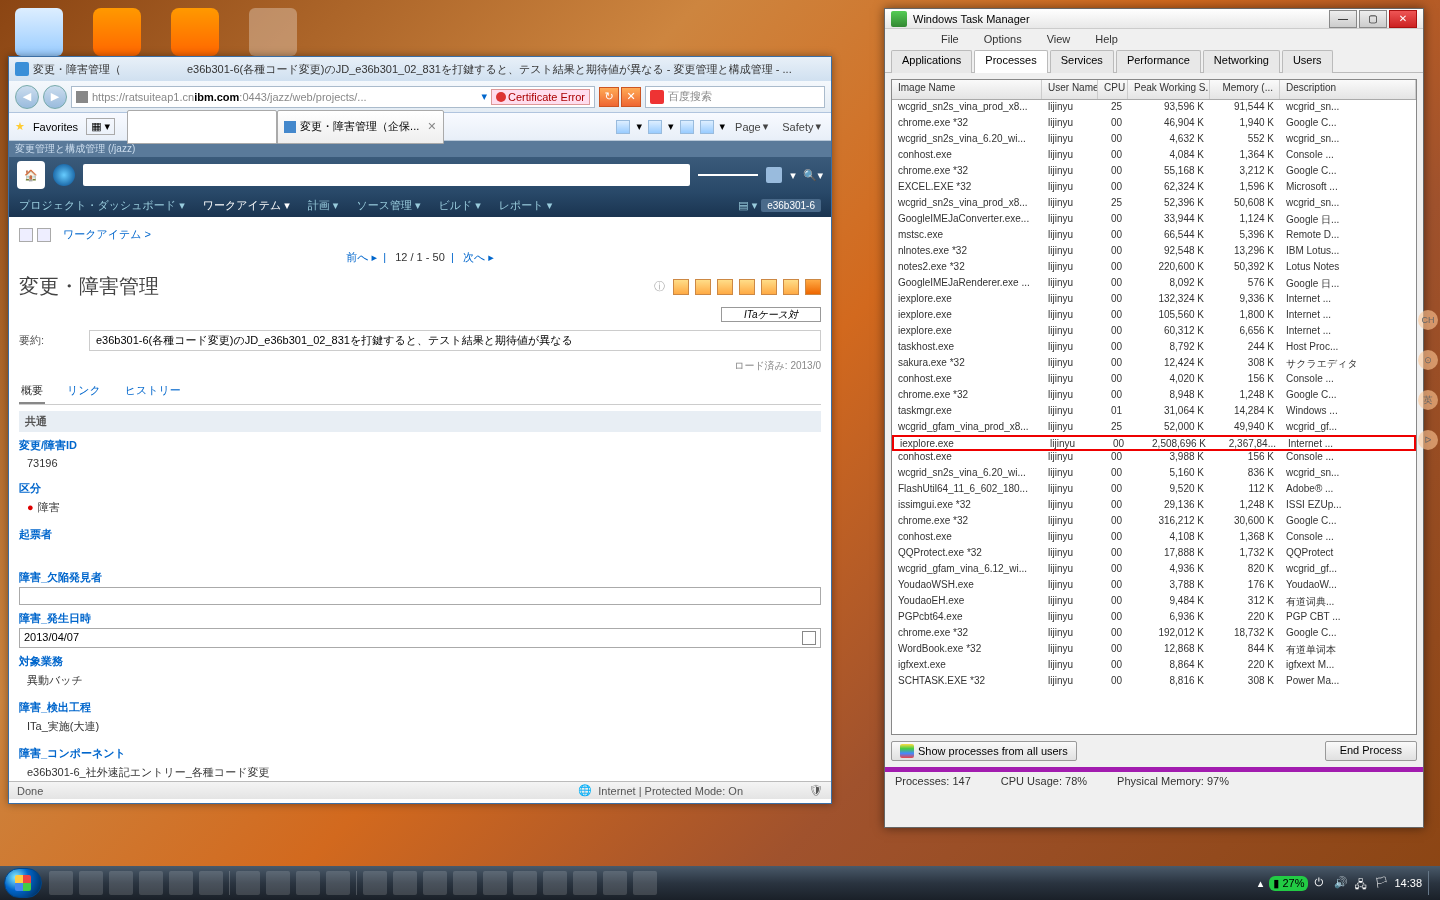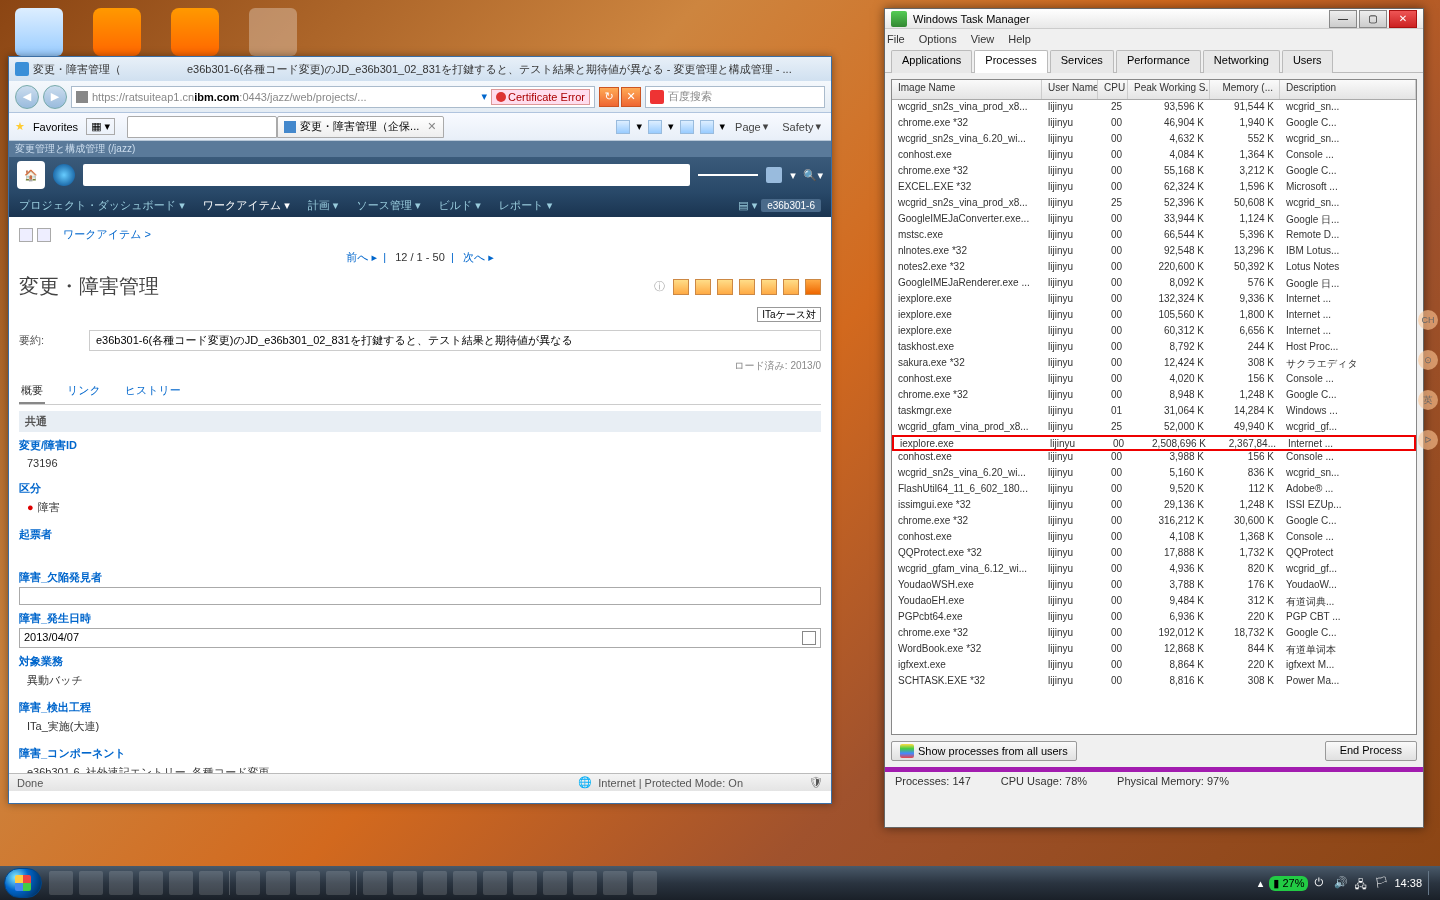--- a/index.html
+++ b/index.html
@@ -19,21 +19,21 @@
 .url-text { flex:1; color:#888; font-size:10px; overflow:hidden; white-space:nowrap; }
 .url-domain { color:#000; font-weight:bold; }
 .cert-err { background:#fde; color:#a00; padding:1px 4px; border:1px solid #d99; display:flex; align-items:center; gap:2px;}
 .refresh-stop { display:flex; gap:2px; }
 .refresh-stop span { width:20px; height:20px; background:linear-gradient(#fa5,#e63); border:1px solid #c52; display:flex; align-items:center; justify-content:center; color:#fff;}
 .search-box { width:180px; height:22px; border:1px solid #abc; background:#fff; display:flex; align-items:center; padding:0 4px; gap:4px; }
 .search-icon-baidu { width:14px; height:14px; background:#e33; border-radius:2px;}
 .ie-toolbar { height:28px; background:linear-gradient(#f8faff,#e8eff8); border-bottom:1px solid #b8c8d8; display:flex; align-items:center; padding:0 6px; gap:8px; }
 .fav-star { color:#fc3; }
 .tab-strip { display:flex; align-items:center; margin-left:4px; }
-.ie-tab { height:22px; background:linear-gradient(#fff,#eee); border:1px solid #aaa; border-radius:2px 2px 0 0; padding:0 6px; display:flex; align-items:center; gap:4px; font-size:10px;}
+.ie-tab { height:34px; background:linear-gradient(#fff,#eee); border:1px solid #aaa; border-radius:2px 2px 0 0; padding:0 6px; display:flex; align-items:center; gap:4px; font-size:10px;}
 .ie-tab .tab-icon{width:12px;height:12px;background:#48c;}
 .ie-tab .tab-close{color:#888;margin-left:4px;}
 .ie-menu { margin-left:auto; display:flex; gap:6px; align-items:center; }
 .ie-menu-item { color:#444; padding:2px 4px; display:flex; align-items:center; gap:2px;}
 .ie-menu-ico{width:14px;height:14px;background:linear-gradient(#def,#9cf);border:1px solid #9bd;}
 
 .jazz-crumb { height:16px; background:#5a7a9a; color:#cde; padding:0 6px; font-size:10px; display:flex; align-items:center; }
 .jazz-banner { height:36px; background:linear-gradient(#3a5a7a,#284868); display:flex; align-items:center; padding:0 8px; gap:8px; }
 .jazz-home-ico{width:28px;height:28px;background:#fff;border-radius:4px;display:flex;align-items:center;justify-content:center;}
 .jazz-globe { width:22px;height:22px;border-radius:11px;background:radial-gradient(#6cf,#048);}
@@ -61,30 +61,30 @@
 .wi-tabs { display:flex; gap:20px; border-bottom:1px solid #ccc; margin-top:6px;}
 .wi-tabs a{color:#06c;padding:4px 2px;}
 .wi-tabs a.active{color:#333;border-bottom:2px solid #888;}
 .section-hdr{background:#e8eef4;color:#555;padding:3px 6px;font-weight:bold;margin-top:6px;font-size:11px;}
 .field{margin:4px 0;}
 .field-label{color:#06c;font-weight:bold;padding:2px 0;}
 .field-val{padding:2px 0 6px 8px;color:#333;}
 .field-val.icon-err::before{content:"●";color:#d00;margin-right:4px;}
 .field-input{border:1px solid #aaa;padding:2px 4px;width:100%;background:#fff;display:flex;}
 .field-input .cal-ico{margin-left:auto;width:14px;height:14px;background:#fff;border:1px solid #888;}
-.ie-status { position:absolute; bottom:12px; left:0; right:0; height:18px; background:linear-gradient(#f4f4f4,#e4e4e4); border-top:1px solid #bbb; display:flex; align-items:center; padding:0 8px; font-size:10px; color:#555;}
+.ie-status { position:absolute; bottom:4px; left:0; right:0; height:18px; background:linear-gradient(#f4f4f4,#e4e4e4); border-top:1px solid #bbb; display:flex; align-items:center; padding:0 8px; font-size:10px; color:#555;}
 .ie-status .zone{margin-left:auto;display:flex;gap:6px;align-items:center;}
 
 .taskmgr { position:absolute; right:16px; top:8px; width:540px; height:820px; background:#f0f0f0; border:1px solid #666; box-shadow:0 0 10px rgba(0,0,0,0.5); }
 .tm-title { height:20px; background:linear-gradient(#fff,#e8e8e8); display:flex; align-items:center; padding:0 6px; border-bottom:1px solid #ccc;}
 .tm-title .tm-icon{width:16px;height:16px;background:linear-gradient(#5c5,#383);border-radius:2px;margin-right:6px;}
 .tm-title .tm-btns{margin-left:auto;display:flex;gap:2px;}
 .tm-btn{width:28px;height:18px;border:1px solid #888;background:linear-gradient(#eee,#ccc);display:flex;align-items:center;justify-content:center;font-size:10px;}
 .tm-btn.close{background:linear-gradient(#e55,#c22);color:#fff;border-color:#a11;}
-.tm-menu{height:20px;display:flex;gap:14px;padding:0 2px;align-items:center;color:#333;}
+.tm-menu{height:20px;display:flex;gap:25px;padding:0 10px;align-items:center;color:#333;margin-left:46px;}
 .tm-tabs{height:24px;display:flex;padding:0 6px;border-bottom:1px solid #bbb;}
 .tm-tab{padding:3px 10px;border:1px solid #bbb;border-bottom:none;background:#e8e8e8;margin-right:2px;border-radius:2px 2px 0 0;position:relative;top:1px;}
 .tm-tab.active{background:#fff;}
 .tm-body{padding:6px;background:#f0f0f0;}
 .tm-grid{background:#fff;border:1px solid #888;height:656px;overflow:hidden;position:relative;}
 .tm-cols{display:flex;background:linear-gradient(#fafafa,#e4e4e4);border-bottom:1px solid #aaa;height:20px;}
 .tm-col{padding:2px 6px;border-right:1px solid #ccc;font-size:10px;color:#333;overflow:hidden;white-space:nowrap;}
 .c-img{width:150px;} .c-usr{width:56px;} .c-cpu{width:30px;text-align:right;} .c-pws{width:82px;text-align:right;} .c-mem{width:70px;text-align:right;} .c-desc{flex:1;}
 .tm-rows{overflow-y:auto;height:736px;}
 .tm-row{display:flex;height:16px;font-size:10px;color:#333;}
@@ -214,21 +214,21 @@
       <div class="wi-actions">
         <span class="wi-act-ico"></span>
         <span class="wi-act-ico"></span>
         <span class="wi-act-ico"></span>
         <span class="wi-act-ico"></span>
         <span class="wi-act-ico"></span>
         <span class="wi-act-ico"></span>
         <span class="wi-act-ico" style="background:linear-gradient(#fa4,#e60)"></span>
       </div>
     </div>
-    <div style="text-align:right;margin-top:4px;"><span style="border:1px solid #999;padding:1px 4px;font-size:10px;">ITaケース対</span></div>
+    <div style="text-align:right;margin-top:4px;"><span style="border:1px solid #999;padding:1px 22px;font-size:10px;font-style:italic;">ITaケース対</span></div>
     <div class="wi-summary">
       <label>要約:</label>
       <div class="val">e36b301-6(各種コード変更)のJD_e36b301_02_831を打鍵すると、テスト結果と期待値が異なる</div>
     </div>
     <div class="wi-loaded">ロード済み: 2013/0</div>
     <div class="wi-tabs">
       <a class="active">概要</a>
       <a>リンク</a>
       <a>ヒストリー</a>
     </div>

